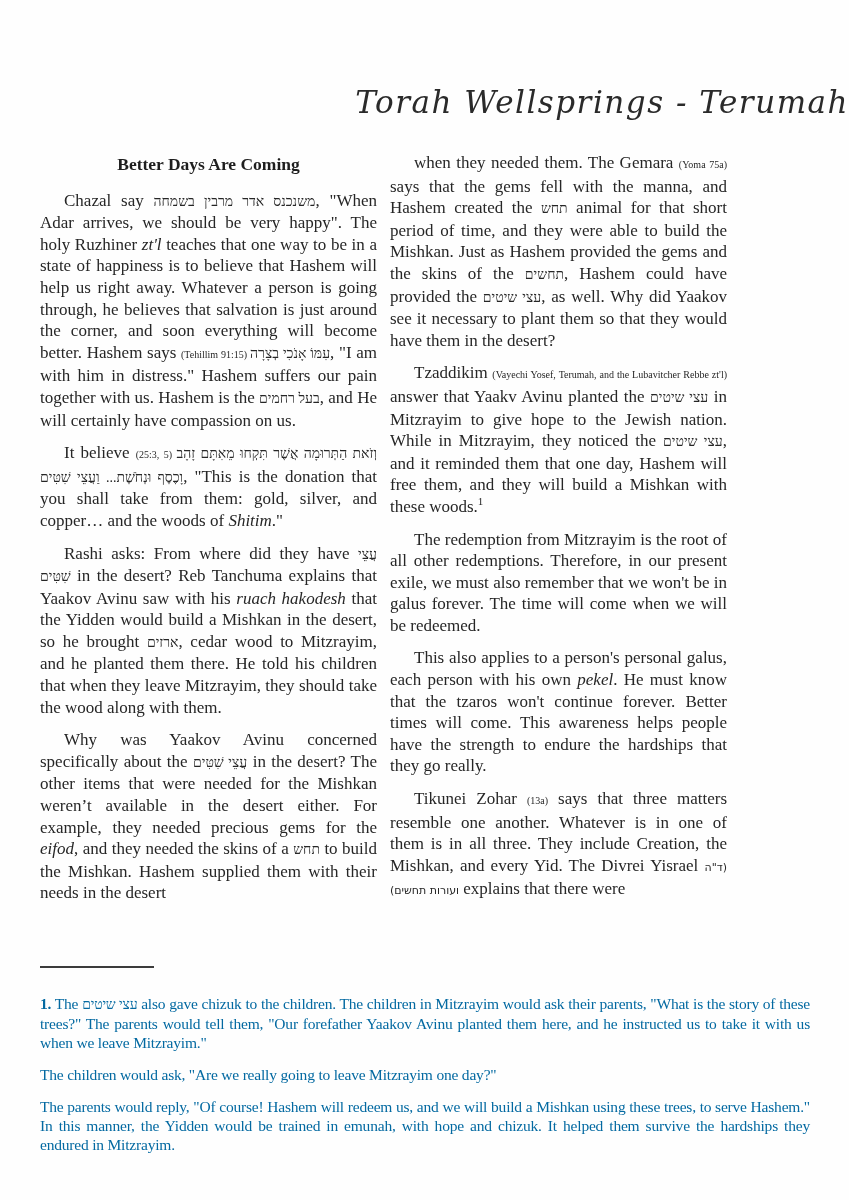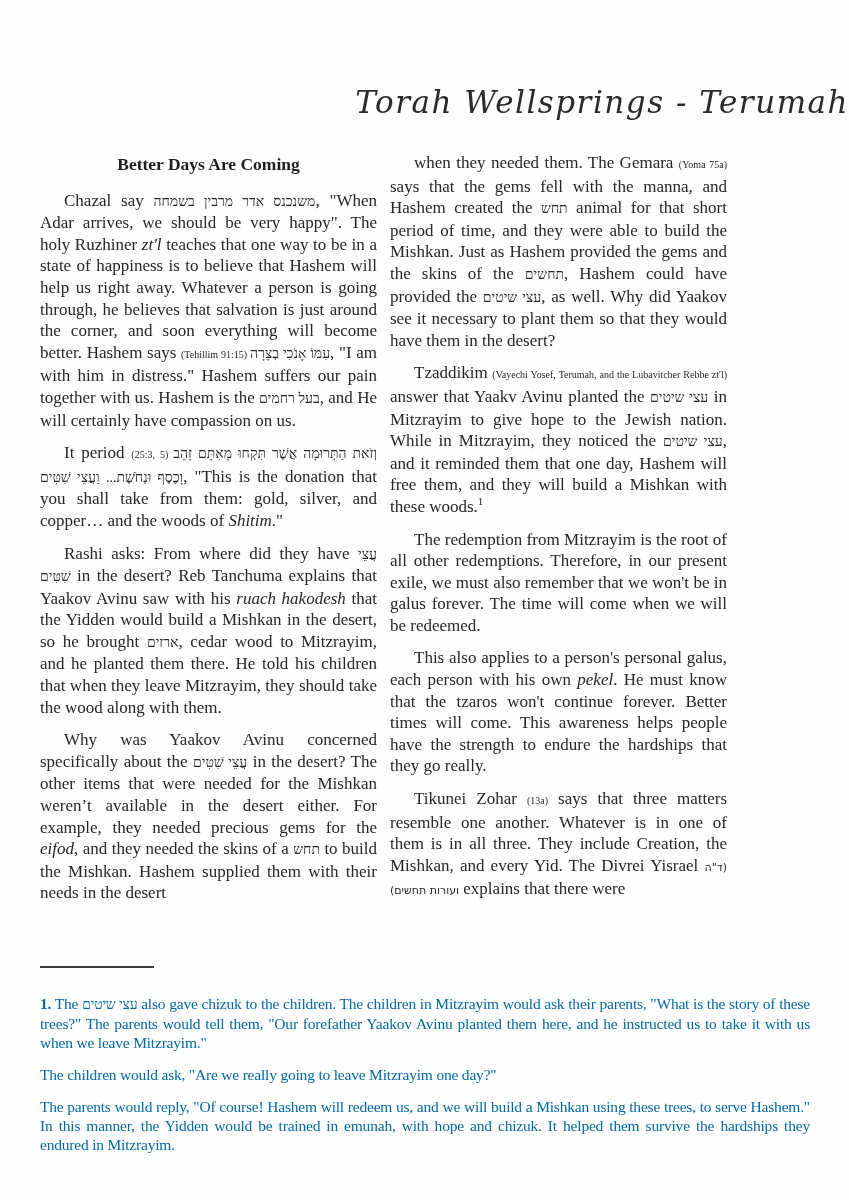--- a/index.html
+++ b/index.html
@@ -77,21 +77,21 @@
 <body>
 
 <div class="page">
 
   <div class="page-title">Torah Wellsprings - Terumah</div>
 
   <div class="columns">
     <div class="col" id="left-col">
       <div class="section-heading">Better Days Are Coming</div>
     <p><span class="n">Chazal say </span><span class="he" dir="rtl">משנכנס אדר מרבין בשמחה</span><span class="n">, "When Adar arrives, we should be very happy". The holy Ruzhiner </span><span class="i">zt'l</span><span class="n"> teaches that one way to be in a state of happiness is to believe that Hashem will help us right away. Whatever a person is going through, he believes that salvation is just around the corner, and soon everything will become better. Hashem says </span><span class="sm">(Tehillim 91:15) </span><span class="he" dir="rtl">עִמּוֹ אָנֹכִי בְצָרָה</span><span class="n">, "I am with him in distress." Hashem suffers our pain together with us. Hashem is the </span><span class="he" dir="rtl">בעל רחמים</span><span class="n">, and He will certainly have compassion on us.</span></p>
-        <p><span class="n">It period </span><span class="sm">(25:3, 5) </span><span class="he" dir="rtl">וְזֹאת הַתְּרוּמָה אֲשֶׁר תִּקְחוּ מֵאִתָּם זָהָב וָכֶסֶף וּנְחֹשֶׁת... וַעֲצֵי שִׁטִּים</span><span class="n">, "This is the donation that you shall take from them: gold, silver, and copper… and the woods of </span><span class="i">Shitim</span><span class="n">."</span></p>
+        <p><span class="n">It believe </span><span class="sm">(25:3, 5) </span><span class="he" dir="rtl">וְזֹאת הַתְּרוּמָה אֲשֶׁר תִּקְחוּ מֵאִתָּם זָהָב וָכֶסֶף וּנְחֹשֶׁת... וַעֲצֵי שִׁטִּים</span><span class="n">, "This is the donation that you shall take from them: gold, silver, and copper… and the woods of </span><span class="i">Shitim</span><span class="n">."</span></p>
         <p><span class="n">Rashi asks: From where did they have </span><span class="he" dir="rtl">עֲצֵי שִׁטִּים</span><span class="n"> in the desert? Reb Tanchuma explains that Yaakov Avinu saw with his </span><span class="i">ruach hakodesh</span><span class="n"> that the Yidden would build a Mishkan in the desert, so he brought </span><span class="he" dir="rtl">ארזים</span><span class="n">, cedar wood to Mitzrayim, and he planted them there. He told his children that when they leave Mitzrayim, they should take the wood along with them.</span></p>
         <p><span class="n">Why was Yaakov Avinu concerned specifically about the </span><span class="he" dir="rtl">עֲצֵי שִׁטִּים</span><span class="n"> in the desert? The other items that were needed for the Mishkan weren’t available in the desert either. For example, they needed precious gems for the </span><span class="i">eifod</span><span class="n">, and they needed the skins of a </span><span class="he" dir="rtl">תחש</span><span class="n"> to build the Mishkan. Hashem supplied them with their needs in the desert</span></p>
       </div>
     <div class="col" id="right-col">
         <p><span class="n">when they needed them. The Gemara </span><span class="sm">(Yoma 75a)</span><span class="n"> says that the gems fell with the manna, and Hashem created the </span><span class="he" dir="rtl">תחש</span><span class="n"> animal for that short period of time, and they were able to build the Mishkan. Just as Hashem provided the gems and the skins of the </span><span class="he" dir="rtl">תחשים</span><span class="n">, Hashem could have provided the </span><span class="he" dir="rtl">עצי שיטים</span><span class="n">, as well. Why did Yaakov see it necessary to plant them so that they would have them in the desert?</span></p>
         <p><span class="n">Tzaddikim </span><span class="sm">(Vayechi Yosef, Terumah, and the Lubavitcher Rebbe zt'l)</span><span class="n"> answer that Yaakv Avinu planted the </span><span class="he" dir="rtl">עצי שיטים</span><span class="n"> in Mitzrayim to give hope to the Jewish nation. While in Mitzrayim, they noticed the </span><span class="he" dir="rtl">עצי שיטים</span><span class="n">, and it reminded them that one day, Hashem will free them, and they will build a Mishkan with these woods.</span><span class="sup">1</span></p>
         <p><span class="n">The redemption from Mitzrayim is the root of all other redemptions. Therefore, in our present exile, we must also remember that we won't be in galus forever. The time will come when we will be redeemed.</span></p>
         <p><span class="n">This also applies to a person's personal galus, each person with his own </span><span class="i">pekel</span><span class="n">. He must know that the tzaros won't continue forever. Better times will come. This awareness helps people have the strength to endure the hardships that they go really.</span></p>
         <p><span class="n">Tikunei Zohar </span><span class="sm">(13a)</span><span class="n"> says that three matters resemble one another. Whatever is in one of them is in all three. They include Creation, the Mishkan, and every Yid. The Divrei Yisrael </span><span class="hesm" dir="rtl">(ד"ה ועורות תחשים)</span><span class="n"> explains that there were</span></p>
       </div>

